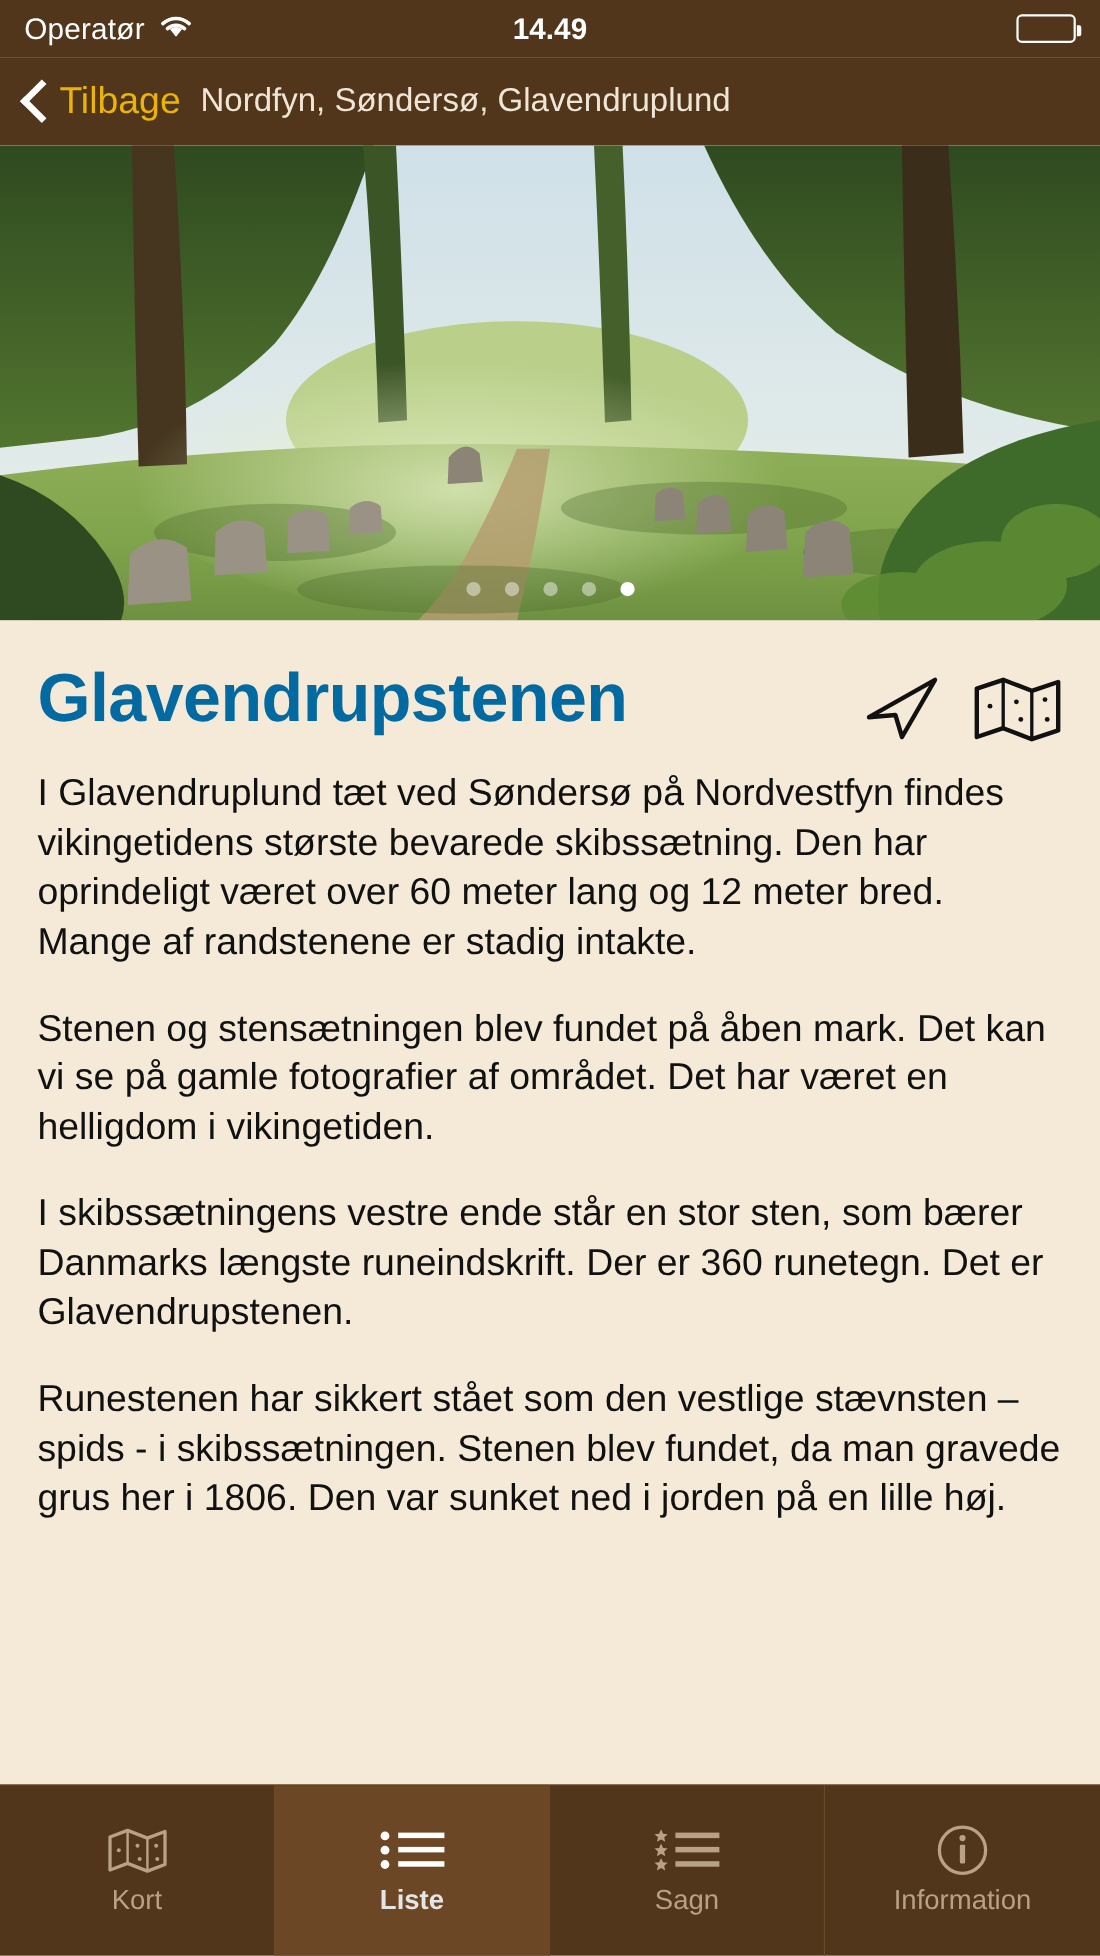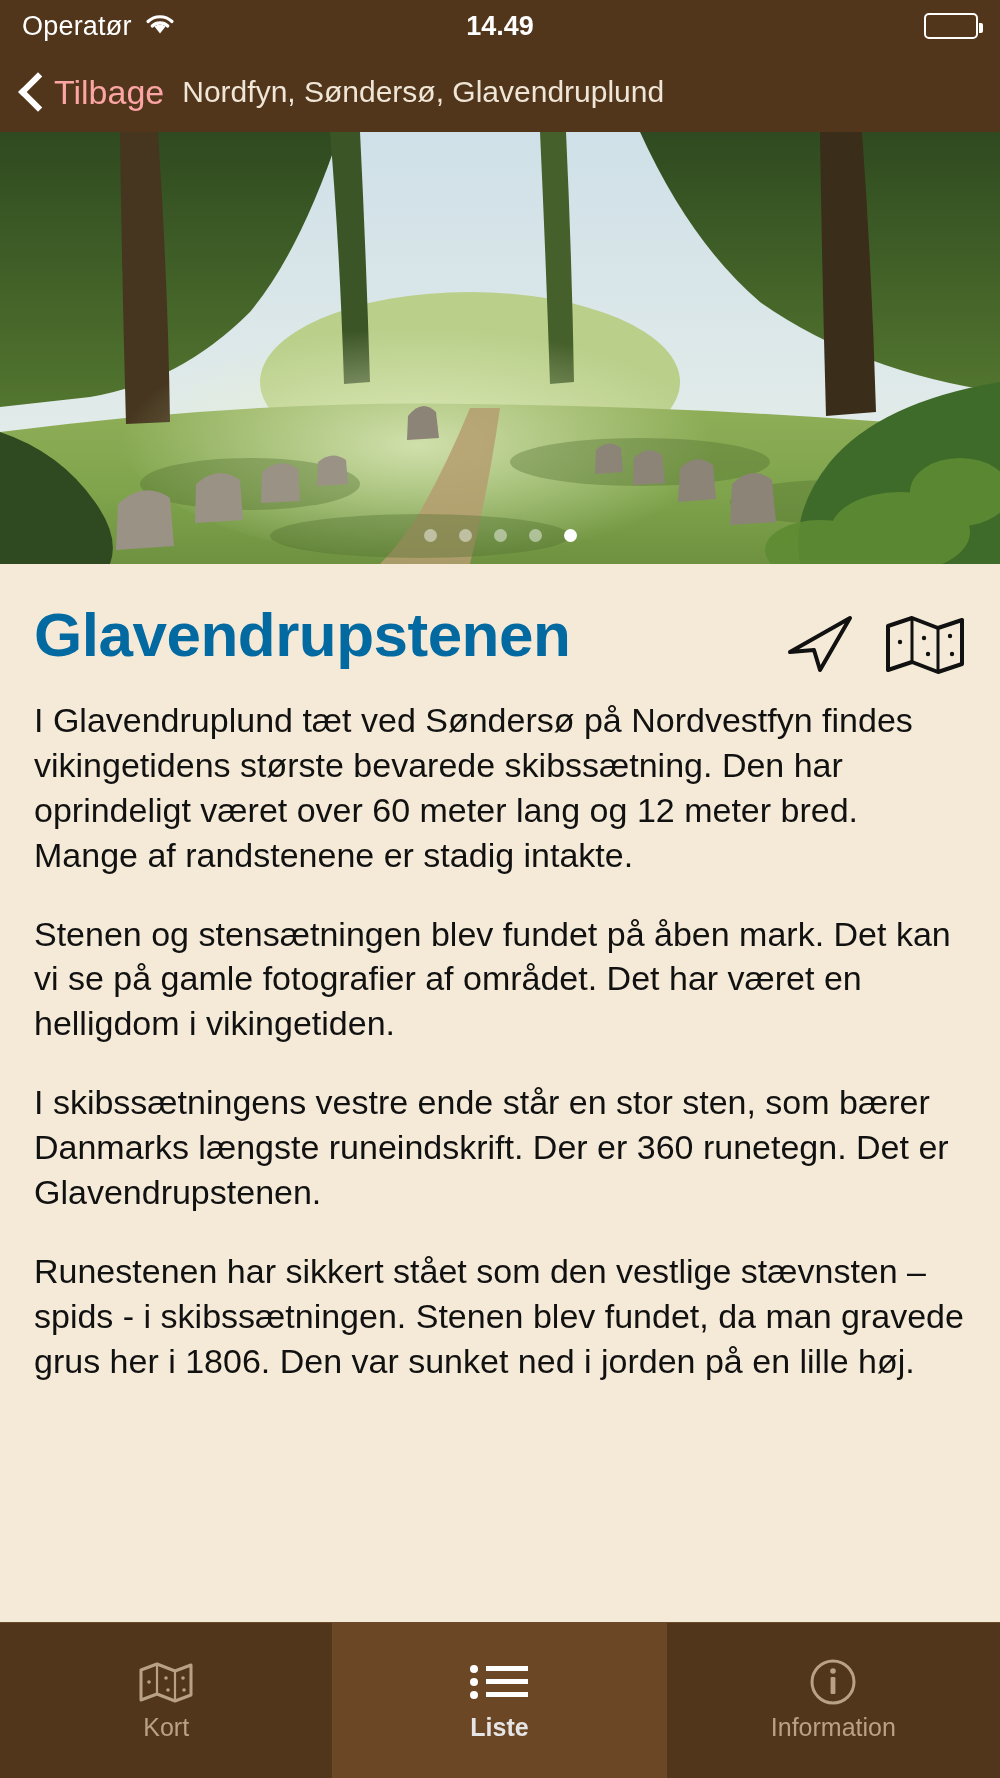--- a/index.html
+++ b/index.html
@@ -50,21 +50,21 @@
   .navbar {
     height: 80px;
     background: #52361c;
     color: #ffffff;
     display: flex; align-items: center;
     padding: 0 20px;
     flex: none;
   }
   .back-btn {
     display: flex; align-items: center; gap: 12px;
-    color: #fca5a5; cursor: pointer;
+    color: #eab308; cursor: pointer;
   }
   .chev {
     width: 22px; height: 38px;
     position: relative; display: inline-block;
   }
   .chev::before {
     content: ""; position: absolute; left: 4px; top: 5px;
     width: 22px; height: 22px;
     border-left: 6px solid #fff; border-bottom: 6px solid #fff;
     transform: rotate(45deg);
@@ -307,20 +307,35 @@
           <circle cx="6" cy="20" r="4" fill="#ffffff"></circle>
           <circle cx="6" cy="33" r="4" fill="#ffffff"></circle>
           <rect x="18" y="4" width="42" height="5" fill="#ffffff"></rect>
           <rect x="18" y="17" width="42" height="5" fill="#ffffff"></rect>
           <rect x="18" y="30" width="42" height="5" fill="#ffffff"></rect>
         </svg>
       </span>
       <span class="tab-label">Liste</span>
     </div>
 
+    <div class="tab">
+      <span class="tab-icon">
+        <svg width="62" height="40" viewBox="0 0 62 40">
+          <g fill="#b9a186">
+            <path d="M7 1 l1.8 4 4.2.4-3.2 2.8 1 4.2L7 10.2 3.2 12.4l1-4.2L1 5.4 5.2 5z"></path>
+            <path d="M7 14 l1.8 4 4.2.4-3.2 2.8 1 4.2L7 23.2 3.2 25.4l1-4.2L1 18.4 5.2 18z"></path>
+            <path d="M7 27 l1.8 4 4.2.4-3.2 2.8 1 4.2L7 36.2 3.2 38.4l1-4.2L1 31.4 5.2 31z"></path>
+          </g>
+          <rect x="20" y="4" width="40" height="5" fill="#b9a186"></rect>
+          <rect x="20" y="17" width="40" height="5" fill="#b9a186"></rect>
+          <rect x="20" y="30" width="40" height="5" fill="#b9a186"></rect>
+        </svg>
+      </span>
+      <span class="tab-label">Sagn</span>
+    </div>
 
     <div class="tab">
       <span class="tab-icon">
         <svg width="48" height="48" viewBox="0 0 48 48">
           <circle cx="24" cy="24" r="21" fill="none" stroke="#b9a186" stroke-width="3"></circle>
           <circle cx="24" cy="13" r="2.8" fill="#b9a186"></circle>
           <rect x="21.6" y="19" width="4.8" height="17" rx="1" fill="#b9a186"></rect>
         </svg>
       </span>
       <span class="tab-label">Information</span>

